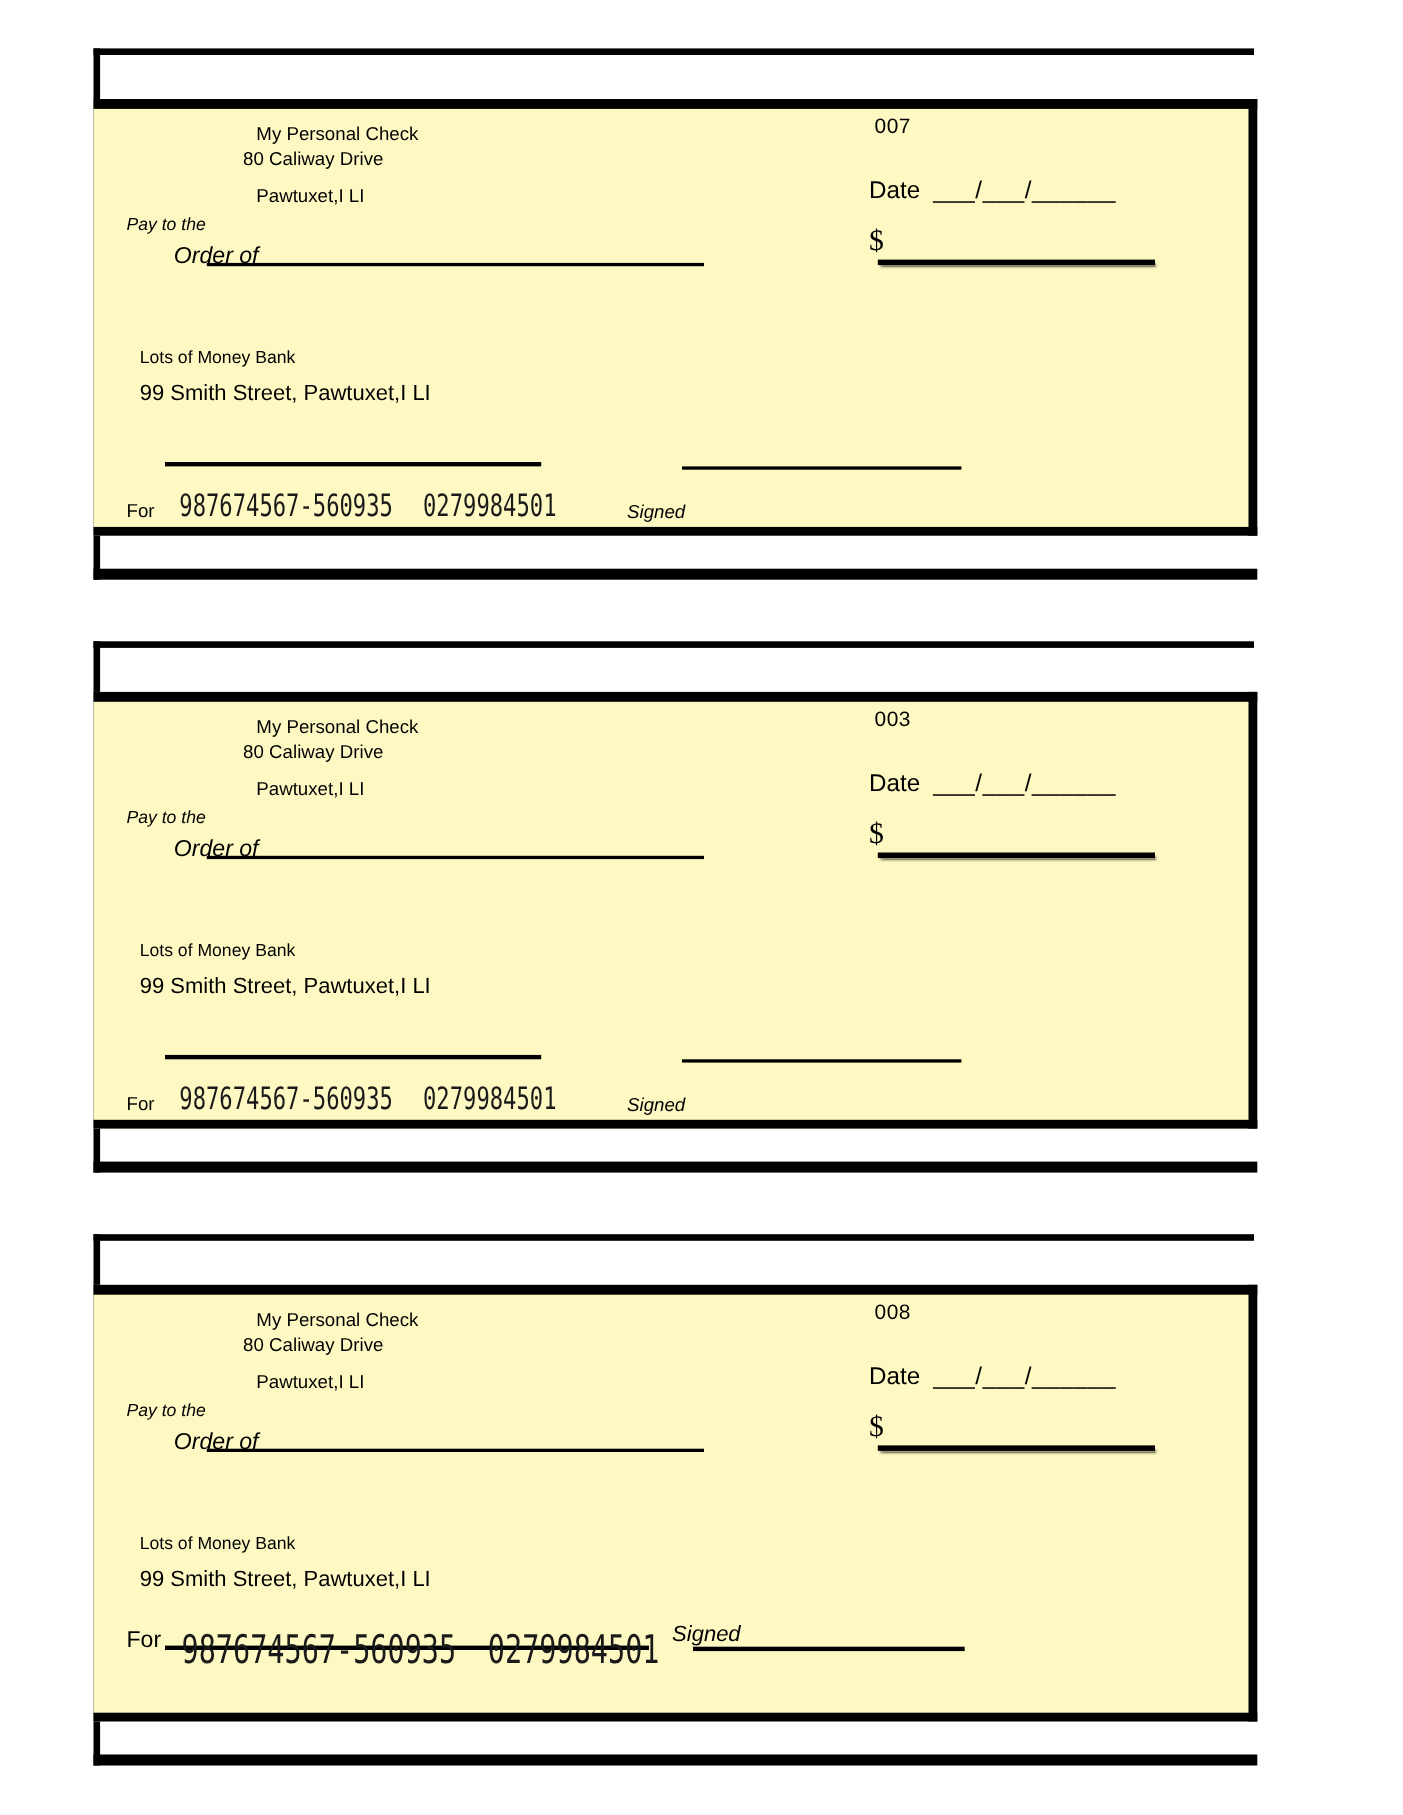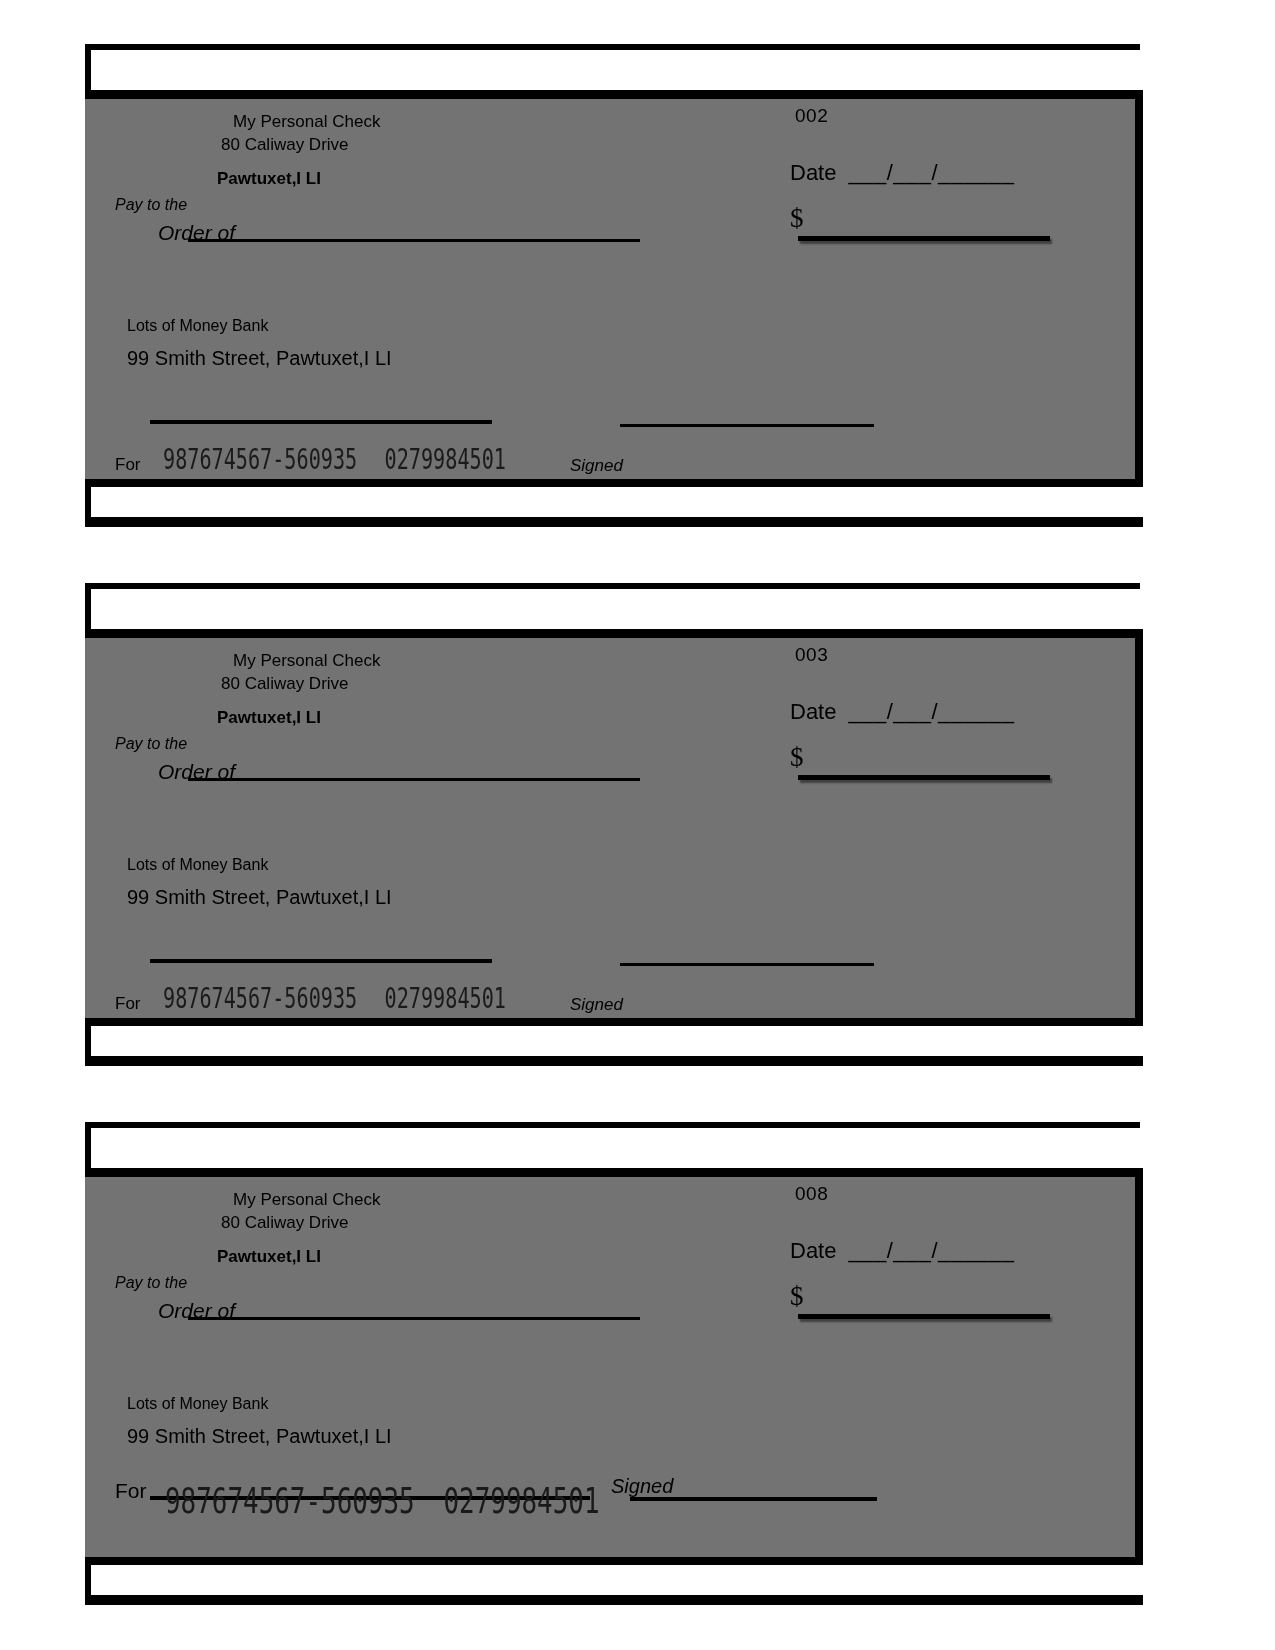--- a/index.html
+++ b/index.html
@@ -18,28 +18,28 @@
   .u3{top:1122px;}
   .outer-top{position:absolute;left:0;top:0;width:1055px;height:6px;background:#000;}
   .outer-left{position:absolute;left:0;top:0;width:6px;height:483px;background:#000;}
   .outer-bottom{position:absolute;left:0;bottom:0;width:1058px;height:10px;background:#000;}
   .check-box{
     position:absolute;left:0;top:46px;width:1058px;height:397px;
     box-sizing:border-box;
     border-top:9px solid #000;
     border-right:8px solid #000;
     border-bottom:8px solid #000;
-    background:#737373;
+    background:#fef9c3;
   }
   .check-box > *{position:absolute;line-height:1.15;white-space:nowrap;}
 
   
   .payer-name{left:148px;top:13px;font-size:17px;}
   .payer-addr{left:136px;top:36px;font-size:17px;}
-  .payer-city{left:132px;top:70px;font-size:17px;font-weight:bold;}
+  .payer-city{left:148px;top:70px;font-size:17px;}
 
   
   .check-number{left:710px;top:6px;font-size:19px;letter-spacing:.5px;}
   .date-row{left:705px;top:61px;font-size:22px;}
   .date-blanks{margin-left:12px;letter-spacing:.5px;text-align:right;}
   .dollar{left:705px;top:104px;font-size:27px;font-family:"Liberation Serif",serif;}
   .amount-line{left:713px;top:137px;width:252px;height:5px;background:#000;
                box-shadow:2px 3px 2px rgba(0,0,0,0.45);}
 
   
@@ -79,21 +79,21 @@
 <div class="page">
 
   <section class="check-unit u1">
     <div class="outer-top"></div>
     <div class="outer-left"></div>
     <div class="outer-bottom"></div>
     <div class="check-box">
       <span class="payer-name">My Personal Check</span>
       <span class="payer-addr">80 Caliway Drive</span>
       <span class="payer-city">Pawtuxet,I LI</span>
-      <span class="check-number">002</span>
+      <span class="check-number">007</span>
       <div class="date-row">
         <span>Date</span><span class="date-blanks">___/___/______</span>
       </div>
       <span class="payto1">Pay to the</span>
       <span class="payto2">Order of</span>
       <div class="payee-line"></div>
       <span class="dollar">$</span>
       <div class="amount-line"></div>
       <span class="bank-name">Lots of Money Bank</span>
       <span class="bank-addr">99 Smith Street, Pawtuxet,I LI</span>

